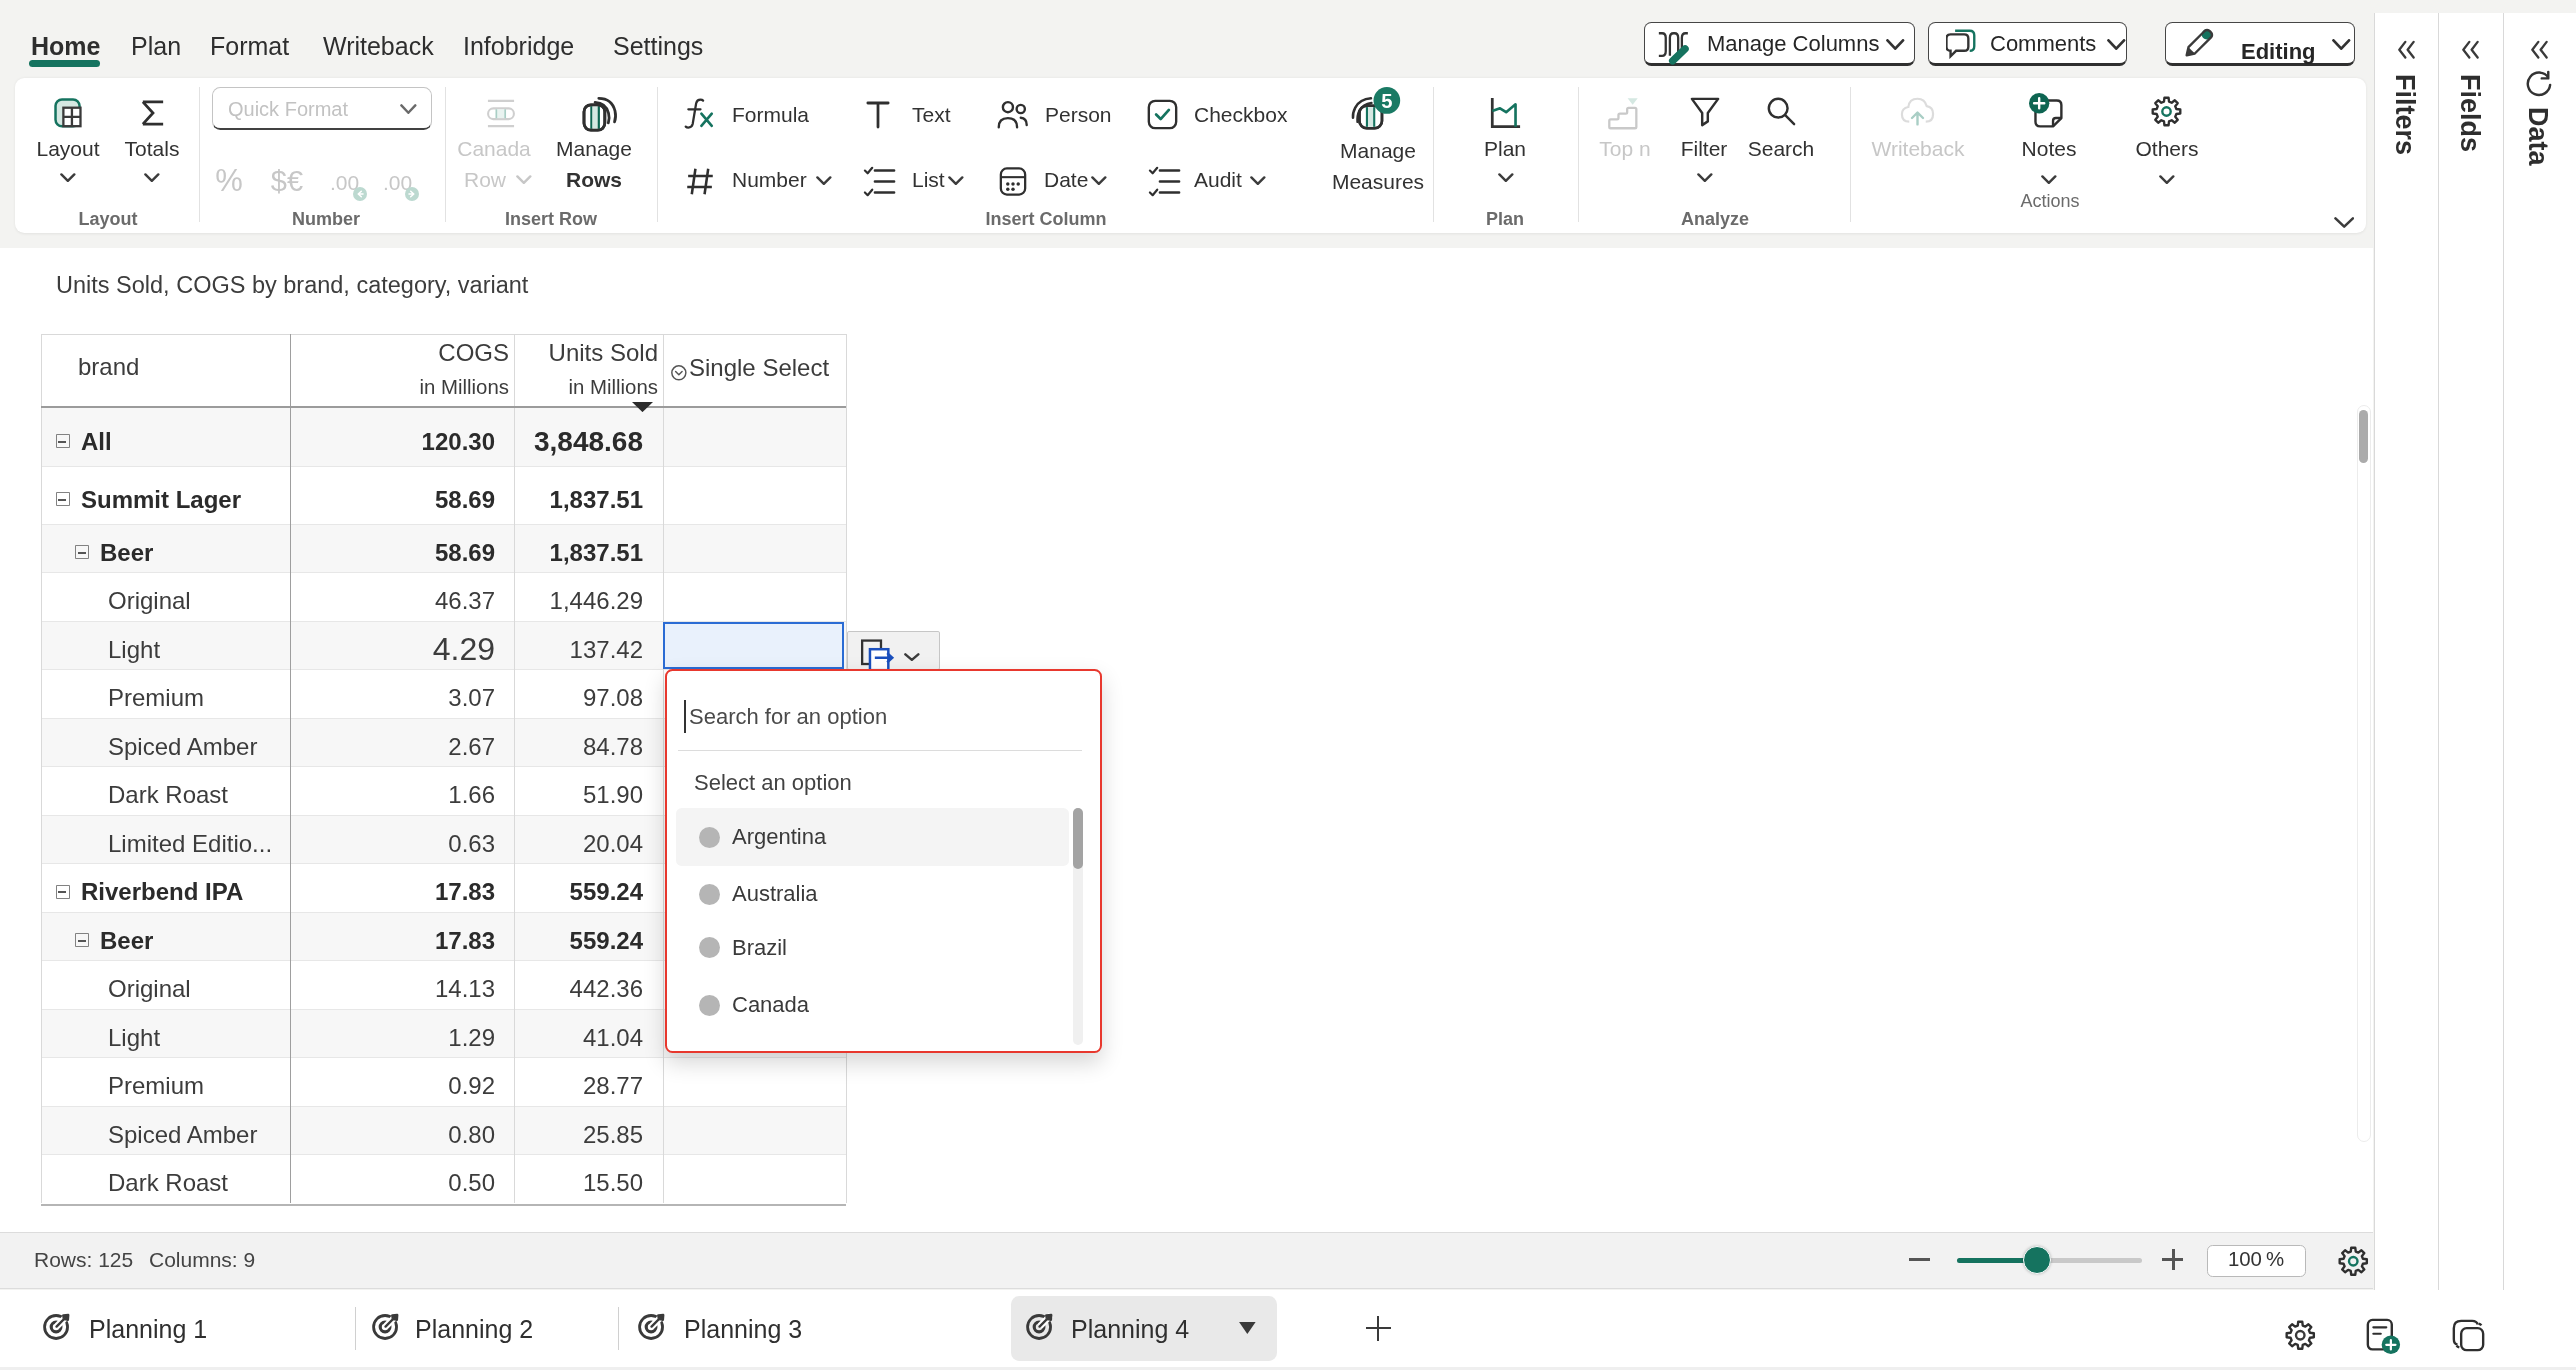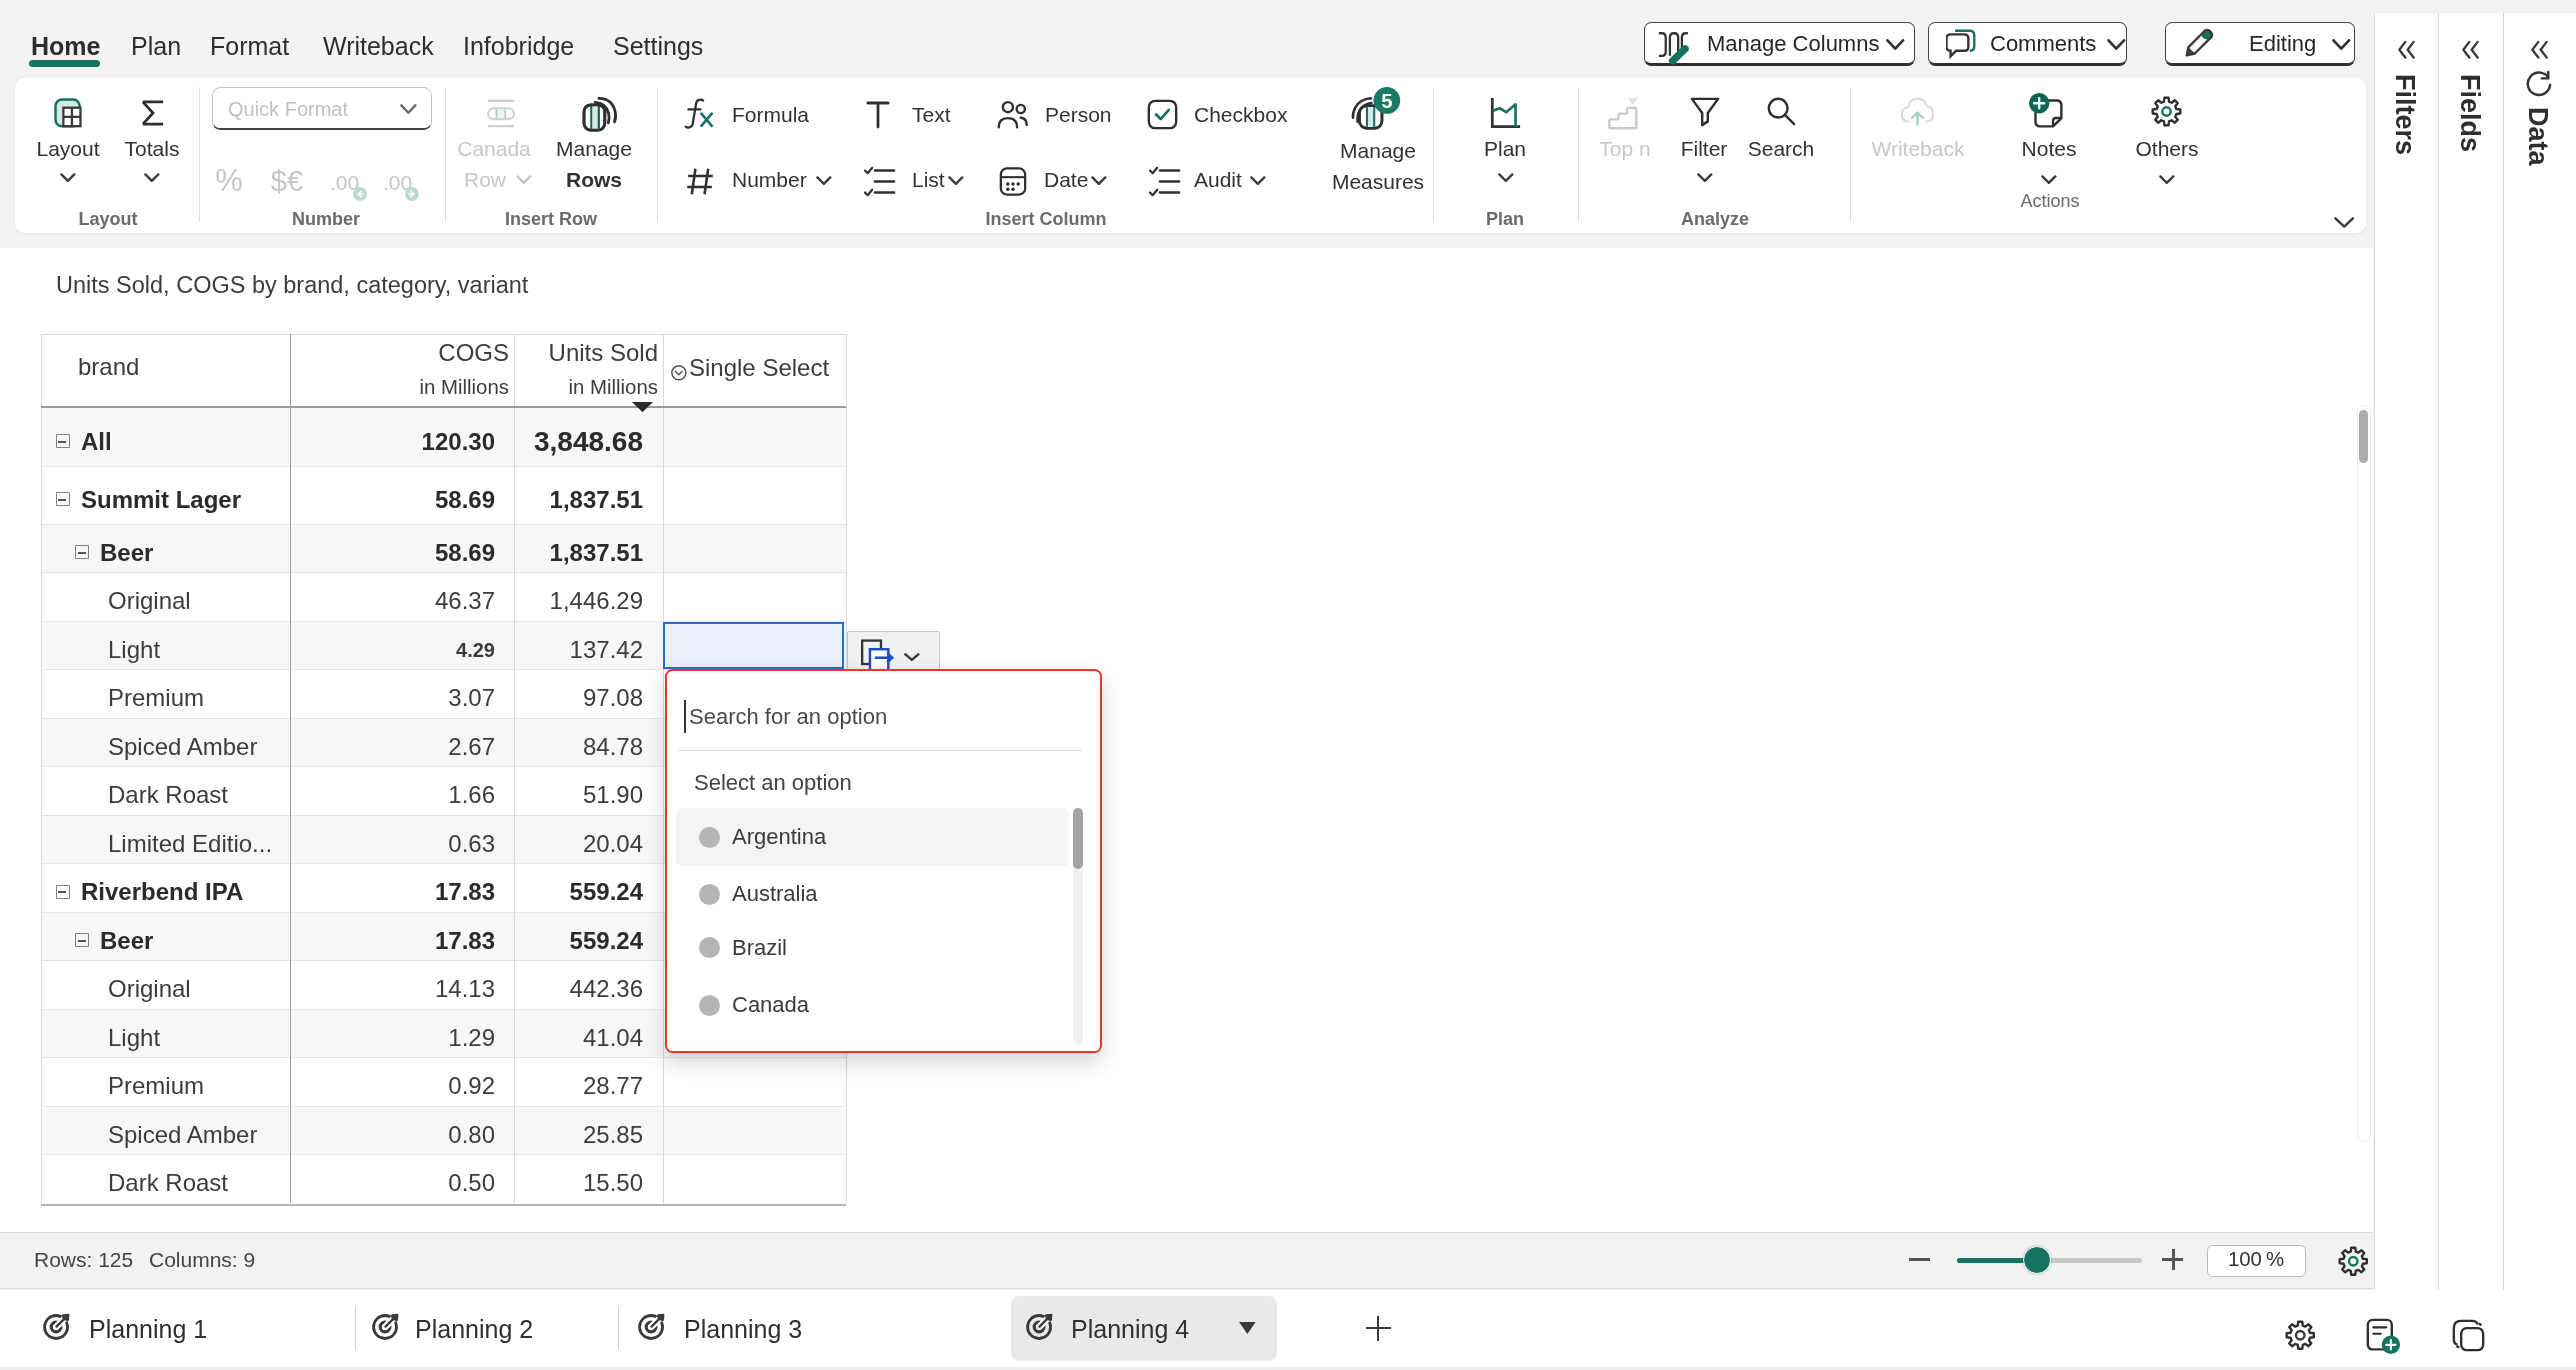--- a/index.html
+++ b/index.html
@@ -30,21 +30,21 @@
 <div class="abs" style="left:1928px;top:22px;width:199px;height:44px;background:#fff;border:1.9px solid #464646;border-bottom:3.7px solid #2f2f2f;border-radius:7.4px;"></div>
 <div class="lbl" style="left:1990px;top:44px;transform:translateY(-50%);font-size:22px;font-weight:400;color:#262626;">Comments</div>
 <svg style="position:absolute;left:1946px;top:28px" width="31" height="31" viewBox="0 0 34 34">
  <path d="M10 3 h16 q5 0 5 5 v12 q0 5 -5 5" fill="none" stroke="#15735f" stroke-width="2.6"></path>
  <path d="M5 7 h15 q4.5 0 4.5 4.5 v9 q0 4.5 -4.5 4.5 h-9 l-6 6 v-6 q-4.5 0 -4.5 -4.5 v-9 q0-4.5 4.5-4.5 z" fill="#fff" stroke="#333" stroke-width="2.6"></path>
 </svg>
 <svg style="position:absolute;left:2107px;top:39px" width="18.5" height="11" viewBox="0 0 20 12">
     <path d="M1.5 1.5 L10.0 10.5 L18.5 1.5" fill="none" stroke="#333" stroke-width="3" stroke-linecap="round" stroke-linejoin="round"></path>
   </svg>
 <div class="abs" style="left:2165px;top:22px;width:190px;height:44px;background:#fff;border:1.9px solid #464646;border-bottom:3.7px solid #2f2f2f;border-radius:7.4px;"></div>
-<div class="lbl" style="left:2241px;top:44px;transform:translateY(-50%);font-size:22px;font-weight:400;color:#262626;margin-left:8px;">Editing</div>
+<div class="lbl" style="left:2241px;top:52px;transform:translateY(-50%);font-size:22px;font-weight:700;color:#262626;">Editing</div>
 <svg style="position:absolute;left:2183px;top:28px" width="31" height="31" viewBox="0 0 34 34">
  <circle cx="26" cy="7" r="5.5" fill="#15735f"></circle>
  <path d="M4 30 l2 -9 L24 3 q3 -2 6 1 t1 6 L13 28 z" fill="none" stroke="#3a3a3a" stroke-width="2.6" stroke-linejoin="round"></path>
  <path d="M4 30 l2 -9 7 7 z" fill="#3a3a3a"></path>
 </svg>
 <svg style="position:absolute;left:2332px;top:39px" width="18.5" height="11" viewBox="0 0 20 12">
     <path d="M1.5 1.5 L10.0 10.5 L18.5 1.5" fill="none" stroke="#333" stroke-width="3" stroke-linecap="round" stroke-linejoin="round"></path>
   </svg>
 <div class="abs" style="left:15px;top:78px;width:2351px;height:155px;background:#fff;border-radius:9.3px;box-shadow:0 0.9px 2.8px rgba(0,0,0,0.07)"></div>
 <div class="abs" style="left:199px;top:87px;width:1.4px;height:135px;background:#e2e2e2"></div>
@@ -304,21 +304,21 @@
 <div class="lbl" style="left:643px;top:500px;transform:translate(-100%,-50%);font-size:24px;font-weight:700;color:#2b2b2b">1,837.51</div>
 <div class="abs" style="left:75px;top:545px;width:14.3px;height:14.3px;border:1.5px solid #828282;border-radius:0.9px;background:transparent"></div>
 <div class="abs" style="left:78px;top:552px;width:8.3px;height:1.6px;background:#555"></div>
 <div class="lbl" style="left:100px;top:553px;transform:translateY(-50%);font-size:24px;font-weight:700;color:#2b2b2b;">Beer</div>
 <div class="lbl" style="left:495px;top:553px;transform:translate(-100%,-50%);font-size:24px;font-weight:700;color:#2b2b2b">58.69</div>
 <div class="lbl" style="left:643px;top:553px;transform:translate(-100%,-50%);font-size:24px;font-weight:700;color:#2b2b2b">1,837.51</div>
 <div class="lbl" style="left:108px;top:601px;transform:translateY(-50%);font-size:24px;font-weight:400;color:#3c3c3c;">Original</div>
 <div class="lbl" style="left:495px;top:601px;transform:translate(-100%,-50%);font-size:24px;font-weight:400;color:#3c3c3c">46.37</div>
 <div class="lbl" style="left:643px;top:601px;transform:translate(-100%,-50%);font-size:24px;font-weight:400;color:#3c3c3c">1,446.29</div>
 <div class="lbl" style="left:108px;top:650px;transform:translateY(-50%);font-size:24px;font-weight:400;color:#3c3c3c;">Light</div>
-<div class="lbl" style="left:495px;top:650px;transform:translate(-100%,-50%);font-size:20px;font-weight:700;color:#3c3c3c">4.29</div>
+<div class="lbl" style="left:495px;top:650px;transform:translate(-100%,-50%);font-size:32px;font-weight:400;color:#3c3c3c">4.29</div>
 <div class="lbl" style="left:643px;top:650px;transform:translate(-100%,-50%);font-size:24px;font-weight:400;color:#3c3c3c">137.42</div>
 <div class="lbl" style="left:108px;top:698px;transform:translateY(-50%);font-size:24px;font-weight:400;color:#3c3c3c;">Premium</div>
 <div class="lbl" style="left:495px;top:698px;transform:translate(-100%,-50%);font-size:24px;font-weight:400;color:#3c3c3c">3.07</div>
 <div class="lbl" style="left:643px;top:698px;transform:translate(-100%,-50%);font-size:24px;font-weight:400;color:#3c3c3c">97.08</div>
 <div class="lbl" style="left:108px;top:747px;transform:translateY(-50%);font-size:24px;font-weight:400;color:#3c3c3c;">Spiced Amber</div>
 <div class="lbl" style="left:495px;top:747px;transform:translate(-100%,-50%);font-size:24px;font-weight:400;color:#3c3c3c">2.67</div>
 <div class="lbl" style="left:643px;top:747px;transform:translate(-100%,-50%);font-size:24px;font-weight:400;color:#3c3c3c">84.78</div>
 <div class="lbl" style="left:108px;top:795px;transform:translateY(-50%);font-size:24px;font-weight:400;color:#3c3c3c;">Dark Roast</div>
 <div class="lbl" style="left:495px;top:795px;transform:translate(-100%,-50%);font-size:24px;font-weight:400;color:#3c3c3c">1.66</div>
 <div class="lbl" style="left:643px;top:795px;transform:translate(-100%,-50%);font-size:24px;font-weight:400;color:#3c3c3c">51.90</div>

